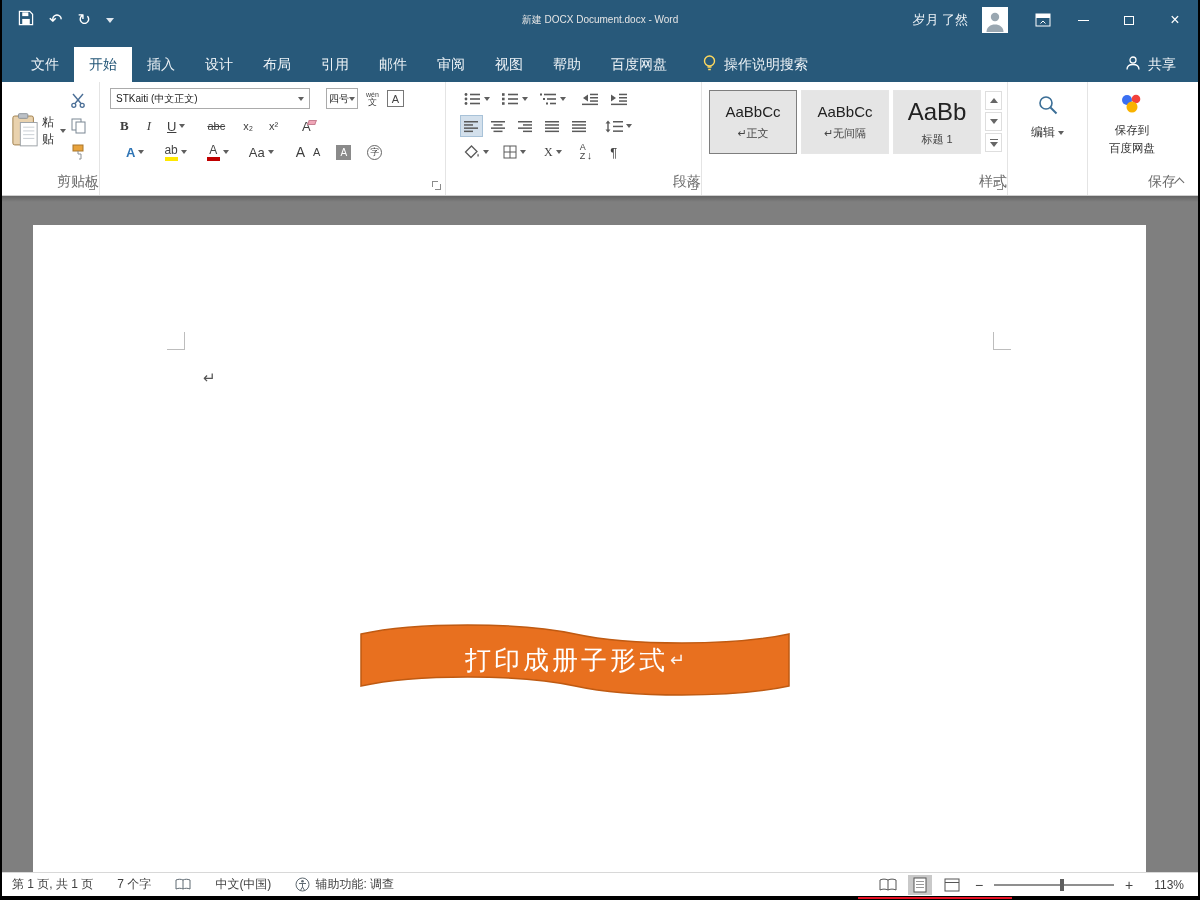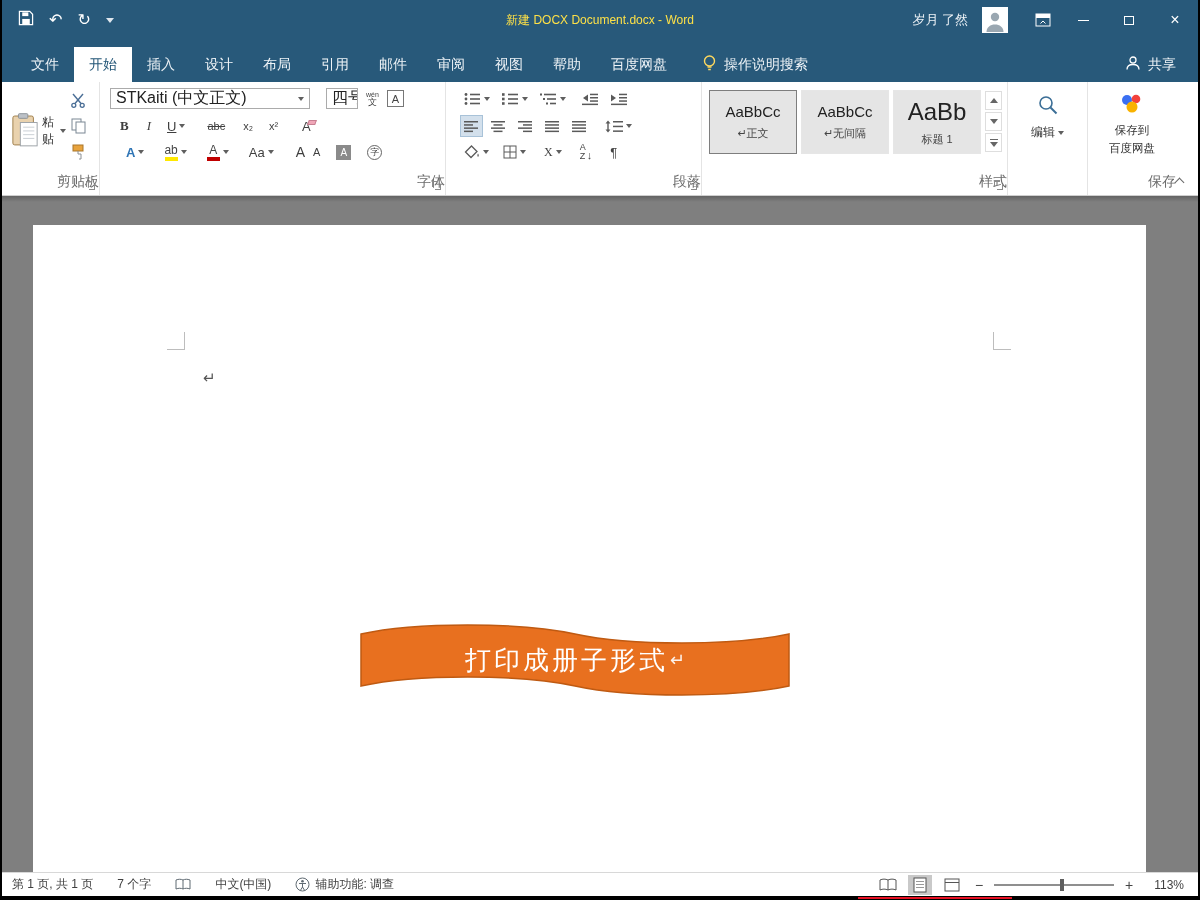--- a/index.html
+++ b/index.html
@@ -7,21 +7,21 @@
   body { font-family:"Liberation Sans", sans-serif; background:#000; overflow:hidden; }
 
   .frame { width:1200px; height:900px; background:#000; padding:0 2px; }
   .app { width:1196px; height:900px; display:flex; flex-direction:column; background:#fff; }
 
   
   .titlebar { flex:none; height:40px; background:#28597a; position:relative; display:flex; align-items:center; color:#e7edf2; }
   .qat { display:flex; align-items:center; gap:15px; padding-left:16px; z-index:2; }
   .qat .gly { font-size:16px; line-height:16px; color:#fff; cursor:pointer; }
   .caret-w { width:0; height:0; border-left:4px solid transparent; border-right:4px solid transparent; border-top:5px solid #dfe7ee; display:inline-block; }
-  .tb-title { position:absolute; left:0; right:0; text-align:center; font-size:12px; color:#fde047; }
+  .tb-title { position:absolute; left:0; right:0; text-align:center; font-size:10px; color:#e5e5e5; }
   .tb-right { margin-left:auto; display:flex; align-items:center; height:100%; z-index:2; }
   .tb-user { font-size:13px; color:#eef3f7; margin-right:14px; cursor:pointer; }
   .avatar { width:26px; height:26px; margin-right:18px; cursor:pointer; }
   .tb-ropts { width:34px; height:100%; display:flex; align-items:center; justify-content:center; cursor:pointer; }
   .winbtn { width:46px; height:100%; display:flex; align-items:center; justify-content:center; cursor:pointer; color:#fff; font-size:16px; }
   .min-line { width:11px; height:1px; background:#fff; display:inline-block; }
   .max-box { width:10px; height:9px; border:1px solid #fff; display:inline-block; }
 
   
   .tabrow { flex:none; height:42px; background:#28597a; display:flex; align-items:flex-end; padding-left:14px; color:#eef3f7; }
@@ -40,21 +40,21 @@
   .cv { width:0; height:0; border-left:3px solid transparent; border-right:3px solid transparent; border-top:4px solid #5f5f5f; display:inline-block; margin-left:3px; }
   .rbtn { display:inline-flex; align-items:center; justify-content:center; height:22px; padding:0 3px; color:#3f3f3f; font-size:13px; cursor:pointer; border:1px solid transparent; }
   .rbtn.sel { background:#d3e0ec; border:1px solid #a8c2d8; }
 
   .g-clip { width:98px; }
   .paste-btn { position:absolute; left:9px; top:6px; width:46px; height:86px; display:flex; flex-direction:row; align-items:center; gap:3px; cursor:pointer; font-size:12px; color:#333; }
   .clip-mini { position:absolute; left:64px; display:flex; align-items:center; justify-content:center; width:24px; height:22px; cursor:pointer; }
 
   .g-font { width:346px; }
   .frow { position:absolute; left:10px; display:flex; align-items:center; }
-  .combo { height:21px; border:1px solid #ababab; background:#fff; display:flex; align-items:center; padding:0 5px; font-size:16px; color:#222; cursor:pointer; white-space:nowrap; overflow:hidden; }
+  .combo { height:21px; border:1px solid #ababab; background:#fff; display:flex; align-items:center; padding:0 5px; font-size:10px; color:#222; cursor:pointer; white-space:nowrap; overflow:hidden;justify-content:center; }
   .combo .cv { margin-left:auto; }
   .wen { display:flex; flex-direction:column; align-items:center; line-height:1; font-size:7px; color:#444; cursor:pointer; margin-left:8px; }
   .wen .b { font-size:9px; }
   .charbox { width:17px; height:17px; border:1px solid #777; font-size:11px; display:flex; align-items:center; justify-content:center; color:#444; margin-left:8px; cursor:pointer; }
   .b-bold { font-weight:bold; font-family:"Liberation Serif", serif; }
   .b-ital { font-style:italic; font-family:"Liberation Serif", serif; }
   .b-und { text-decoration:underline; }
   .b-strike { text-decoration:line-through; font-size:11px; }
   .stack { display:flex; flex-direction:column; align-items:center; line-height:1; cursor:pointer; }
   .stack .ltr { font-size:12px; color:#444; }
@@ -299,21 +299,20 @@
             </span>
         <span class="rbtn" style="margin-left:14px; font-size:14px;">A</span>
         <span class="rbtn" style="font-size:11px;">A</span>
         <span class="rbtn" style="margin-left:8px;">
               <span class="shadebox">A</span>
             </span>
         <span class="rbtn" style="margin-left:8px;">
               <span class="circlechar">字</span>
             </span>
       </div>
-      <div class="glabel">字体</div>
       <span class="launcher"></span>
     </div>
 
     <div class="rgroup g-para">
       <div class="frow" style="top:6px; left:14px;">
         <span class="rbtn">
               <svg width="17" height="14">
                 <g fill="#5a5a5a">
                   <circle cx="2" cy="2.5" r="1.4"></circle>
                   <circle cx="2" cy="7" r="1.4"></circle>

